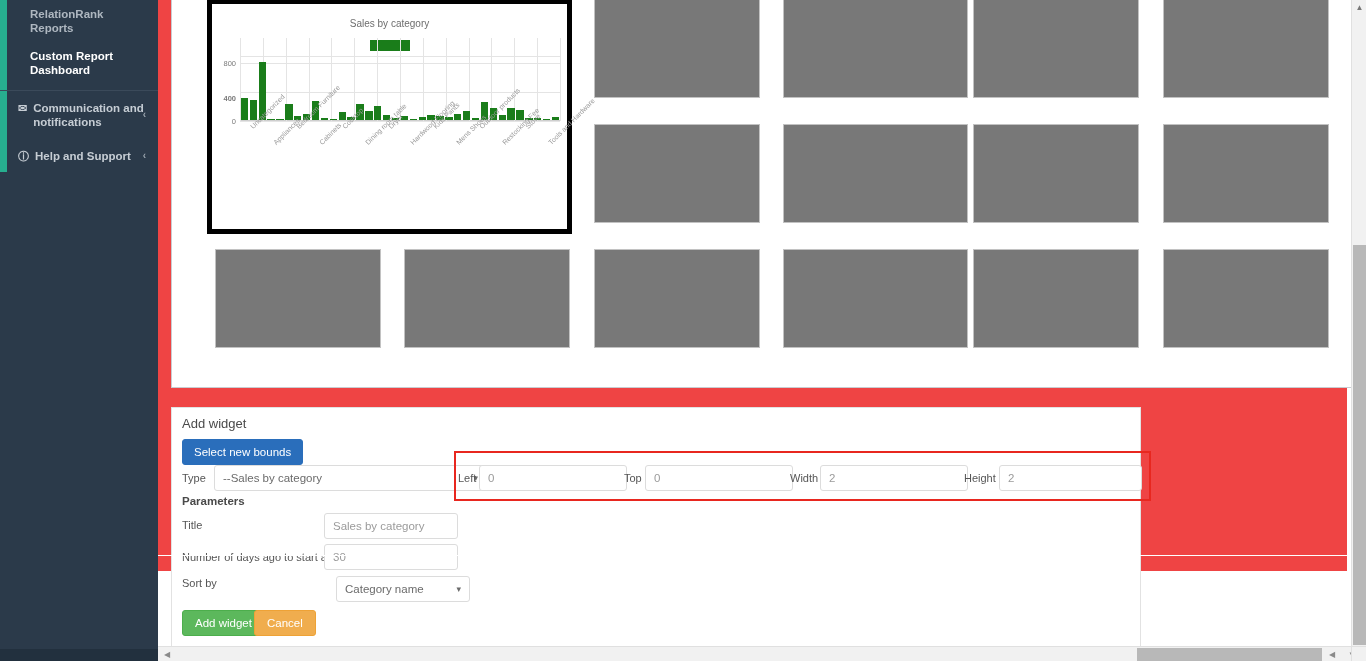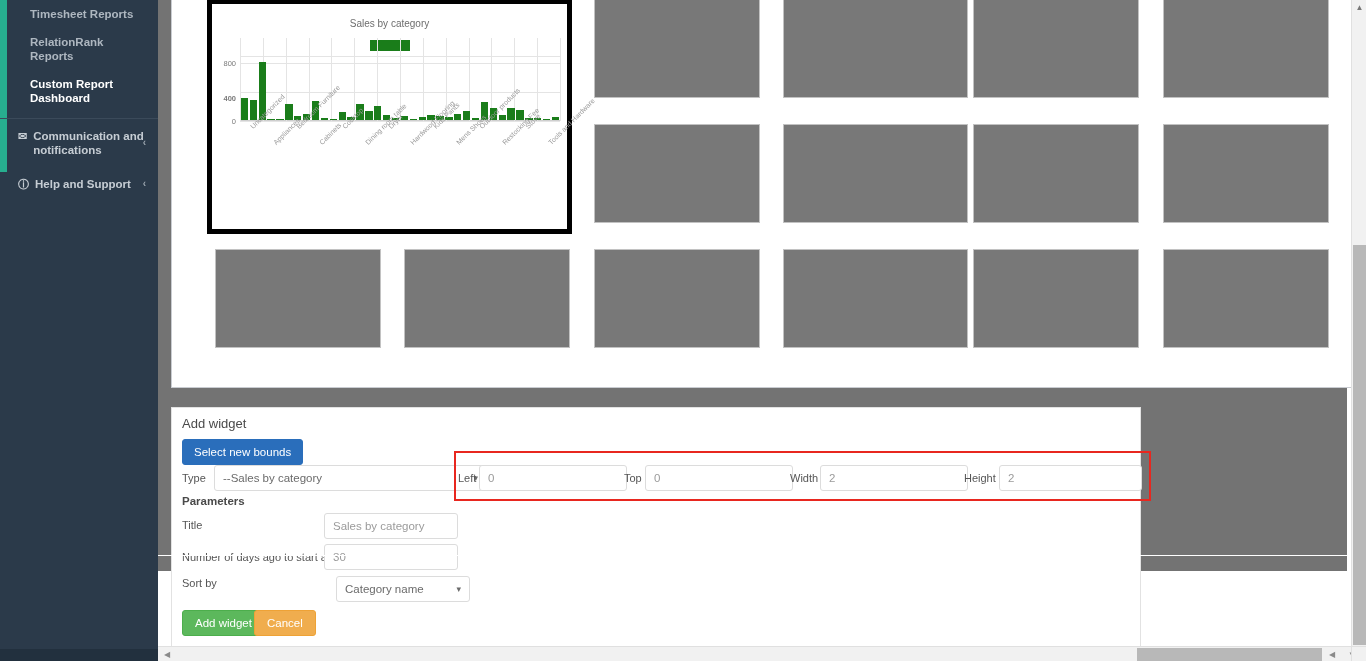--- a/index.html
+++ b/index.html
@@ -54,21 +54,21 @@
   }
   #sidebar-bottom-block {
     position: absolute; left: 0; bottom: 0;
     width: 158px; height: 12px; background: #22303e;
   }
 
   
   #main {
     position: absolute; left: 158px; top: 0;
     width: 1189px; height: 571px;
-    background: #737373;
+    background: #ef4444;
   }
 
   
   #dash-panel {
     position: absolute; left: 13px; top: -8px;
     width: 1182px; height: 396px;
     border: 1px solid #c9ccd1;
     background: #ffffff;
   }
 
@@ -246,21 +246,20 @@
   }
 </style>
 </head>
 <body>
 
 <div id="root">
 
   <div id="sidebar">
     <div id="sidebar-accent"></div>
     <div class="nav-group" id="nav-items">
-        <div class="nav-item"><span>Timesheet Reports</span></div>
         <div class="nav-item"><span>RelationRank Reports</span></div>
         <div class="nav-item active"><span>Custom Report Dashboard</span></div>
         <div class="nav-sep"></div>
         <div class="nav-section">
           <span class="sec-ico">✉</span>
           <span class="sec-label">Communication and notifications</span>
           <span class="chev">‹</span>
         </div>
         <div class="nav-section">
           <span class="sec-ico">ⓘ</span>

